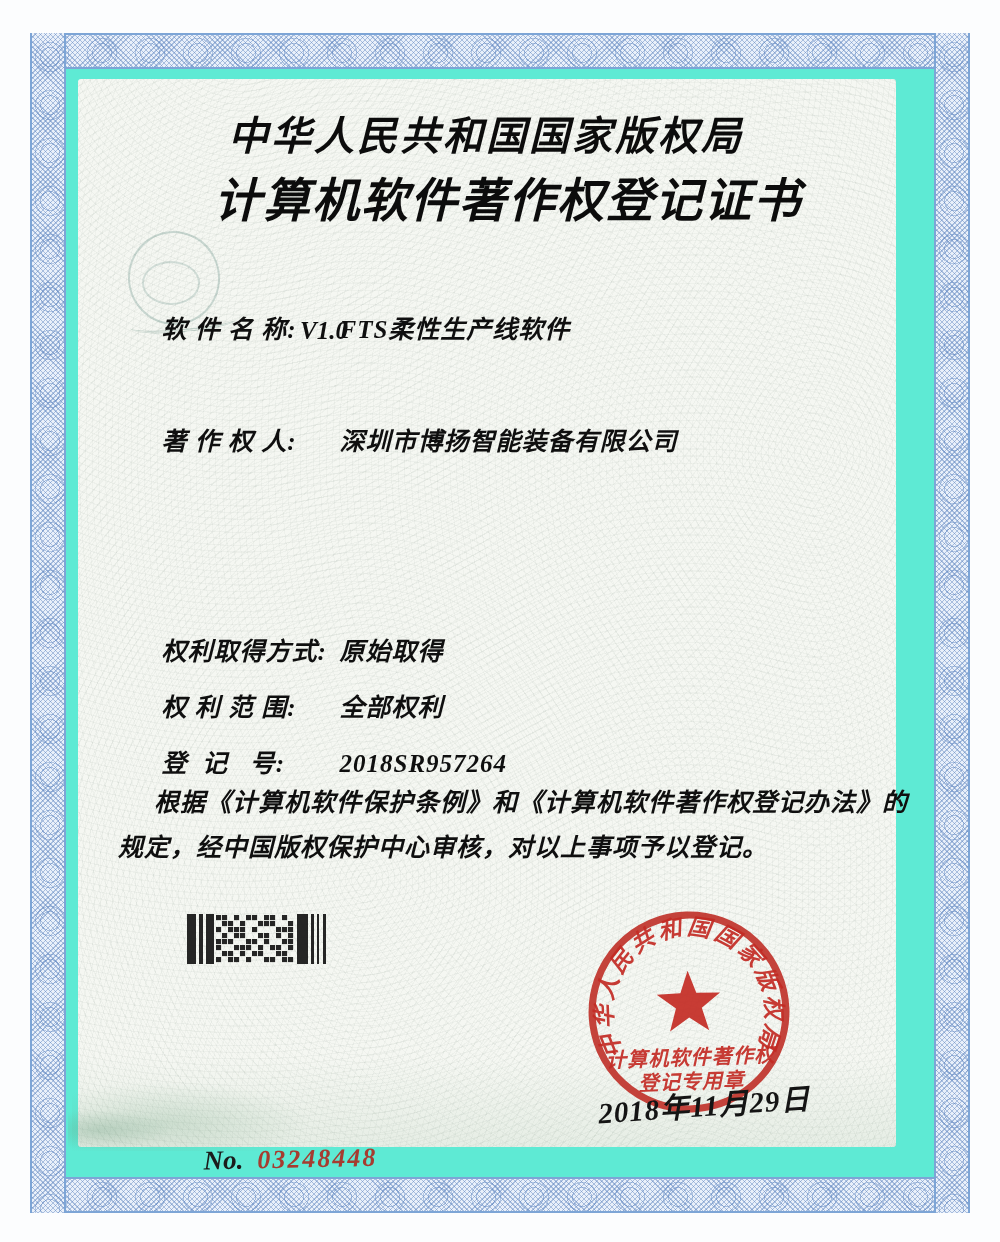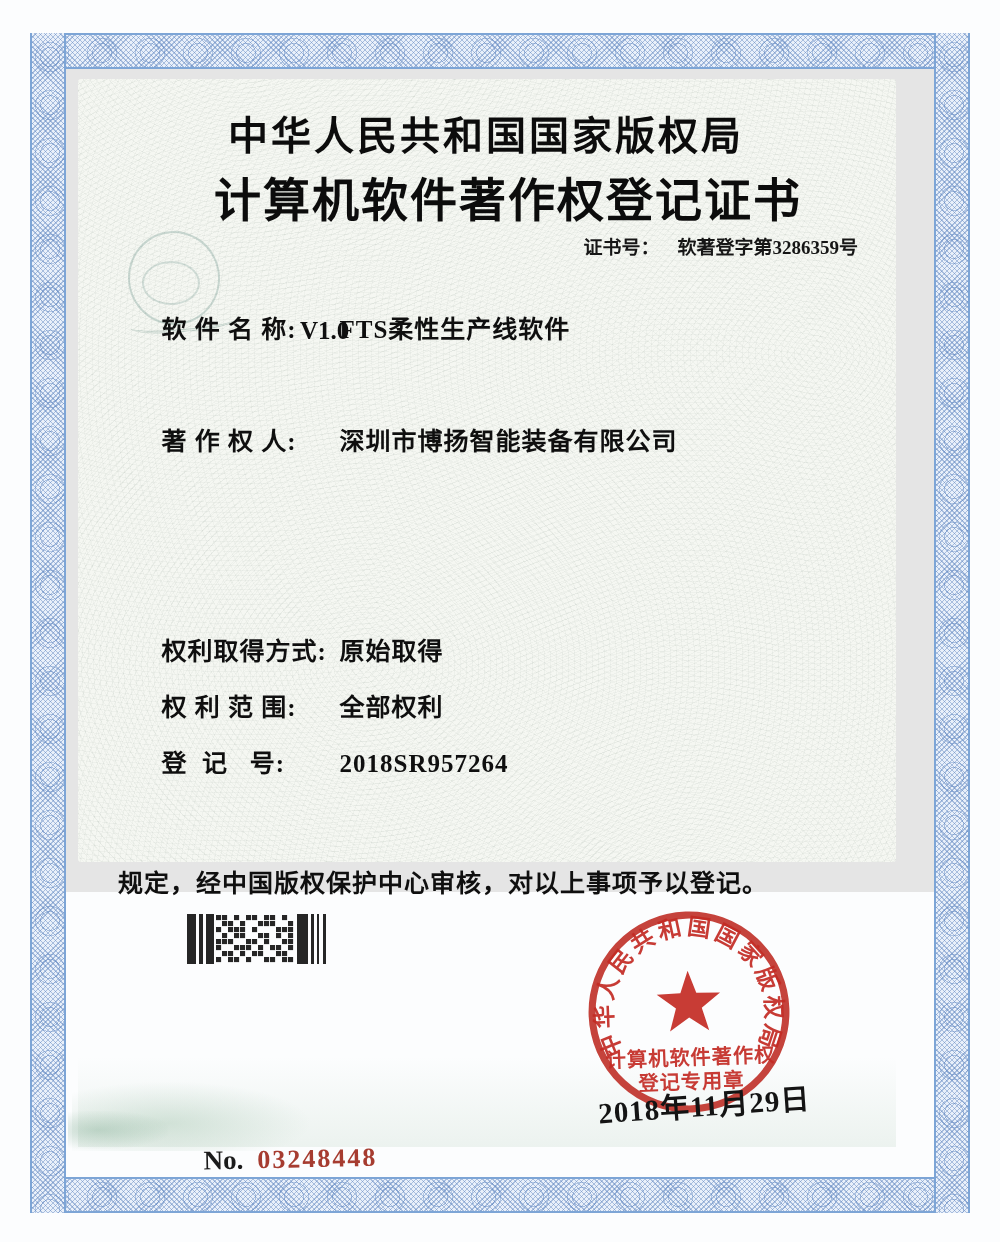--- a/index.html
+++ b/index.html
@@ -24,21 +24,21 @@
     top:33px;width:36px;height:1180px;border-left:2px solid #7da5d6;border-right:2px solid #7da5d6;
     background-image:
       radial-gradient(circle at 18px 24px, transparent 0 9px, rgba(90,130,190,.45) 9px 10px, transparent 10px 14px, rgba(90,130,190,.38) 14px 15px, transparent 15px),
       repeating-linear-gradient(45deg, rgba(88,128,188,.45) 0 1px, transparent 1px 3.6px),
       repeating-linear-gradient(-45deg, rgba(88,128,188,.45) 0 1px, transparent 1px 3.6px);
     background-size:36px 48px,auto,auto;
   }
   .band-left{left:30px;}
   .band-right{left:934px;}
   
-  .paper{position:absolute;left:66px;top:69px;width:868px;height:823px;background:#e5e5e5;}
+  .paper{position:absolute;left:66px;top:69px;width:868px;height:1108px;background:#5eead4;font-style:italic;}
   .scan{
     position:absolute;left:12px;top:10px;right:38px;bottom:30px;border-radius:3px;
     background-color:#f5f7f2;
     background-image:
       repeating-radial-gradient(120% 110% at 20% -10%, rgba(110,128,116,.06) 0 1px, transparent 1px 5.5px),
       repeating-radial-gradient(130% 120% at 90% 35%, rgba(110,128,116,.05) 0 1px, transparent 1px 6.5px),
       repeating-radial-gradient(140% 130% at 35% 75%, rgba(104,126,112,.055) 0 1px, transparent 1px 6px),
       repeating-radial-gradient(120% 120% at 75% 110%, rgba(118,138,124,.06) 0 1px, transparent 1px 5.5px);
   }
   .tint-band{position:absolute;left:12px;right:38px;top:988px;height:90px;
@@ -57,21 +57,21 @@
   .h1{top:44px;font-size:40px;letter-spacing:3px;}
   .h2{top:104px;font-size:47px;letter-spacing:2px;margin-left:44px;}
   .certno{position:absolute;top:168px;right:76px;font-size:19px;font-weight:bold;color:#161616;}
   .certno .v{margin-left:18px;}
   .row{position:absolute;left:52px;font-size:25px;font-weight:bold;color:#0f0f0f;letter-spacing:1px;white-space:pre;}
   .row .lbl{display:inline-block;min-width:178px;white-space:pre;}
   .r1{top:216px;} .r1b{position:absolute;left:234px;top:247px;font-size:25px;font-weight:bold;color:#0f0f0f;}
   .r2{top:328px;} .r3{top:428px;} .r4{top:483px;} .r5{top:538px;} .r6{top:594px;} .r7{top:650px;}
   .para{position:absolute;font-size:25px;font-weight:bold;color:#0f0f0f;letter-spacing:1px;white-space:pre;}
   .para1{left:88px;top:719px;}
-  .para2{left:52px;top:800px;}
+  .para2{left:52px;top:764px;}
   
   .barcode{position:absolute;left:121px;top:845px;width:148px;height:50px;}
   
   .sealwrap{position:absolute;left:517px;top:837px;width:212px;height:212px;transform:rotate(-2deg);z-index:5;}
   .seal-ring{fill:none;stroke:#bf2f27;stroke-width:7;opacity:.9;}
   .seal-star{fill:#c32b24;opacity:.92;}
   .seal-ring-text{font-size:23px;font-weight:bold;fill:#c32b24;letter-spacing:3.5px;opacity:.92;}
   .seal-center1,.seal-center2{font-size:20px;font-weight:bold;fill:#c32b24;text-anchor:middle;letter-spacing:1px;opacity:.92;}
   .seal-date{position:absolute;left:532px;top:1020px;font-size:29px;font-weight:bold;color:#141414;
     transform:rotate(-4deg);z-index:6;letter-spacing:1px;white-space:pre;}
@@ -95,42 +95,40 @@
     <div class="scan"></div>
     <div class="tint-band"></div>
     <div class="tint-patch"></div>
     <div class="tint-patch2"></div>
     <div class="emb emb1"></div>
     <div class="emb emb2"></div>
     <div class="emb emb3"></div>
 
     <div class="h1">中华人民共和国国家版权局</div>
     <div class="h2">计算机软件著作权登记证书</div>
-    <div class="certno">
-      <span>证书号：</span><span class="v">软著登字第3286359号</span>
-    </div>
 
     <div class="row r1">
       <span class="lbl">软 件 名 称:</span><span>FTS柔性生产线软件</span>
     </div>
     <div class="r1b">V1.0</div>
 
     <div class="row r2">
       <span class="lbl">著 作 权 人:</span><span>深圳市博扬智能装备有限公司</span>
     </div>
     <div class="row r6">
       <span class="lbl">权 利 范 围:</span><span>全部权利</span>
     </div>
     <div class="row r5">
       <span class="lbl">权利取得方式:</span><span>原始取得</span>
     </div>
     <div class="row r7">
       <span class="lbl">登  记   号:</span><span>2018SR957264</span>
     </div>
 
+    <div class="para para1">根据《计算机软件保护条例》和《计算机软件著作权登记办法》的</div>
     <div class="para para2">规定，经中国版权保护中心审核，对以上事项予以登记。</div>
 
     <svg id="barcode-svg" class="barcode" viewBox="0 0 148 50">
         <rect x="0" y="0" width="9" height="50" fill="#141414" fill-opacity="0.92"></rect>
         <rect x="12" y="0" width="4" height="50" fill="#141414" fill-opacity="0.92"></rect>
         <rect x="19" y="0" width="8" height="50" fill="#141414" fill-opacity="0.92"></rect>
         <rect x="29" y="1" width="5.1" height="5.1" fill="#141414" fill-opacity="0.92"></rect>
         <rect x="35" y="1" width="5.1" height="5.1" fill="#141414" fill-opacity="0.92"></rect>
         <rect x="47" y="1" width="5.1" height="5.1" fill="#141414" fill-opacity="0.92"></rect>
         <rect x="59" y="1" width="5.1" height="5.1" fill="#141414" fill-opacity="0.92"></rect>

